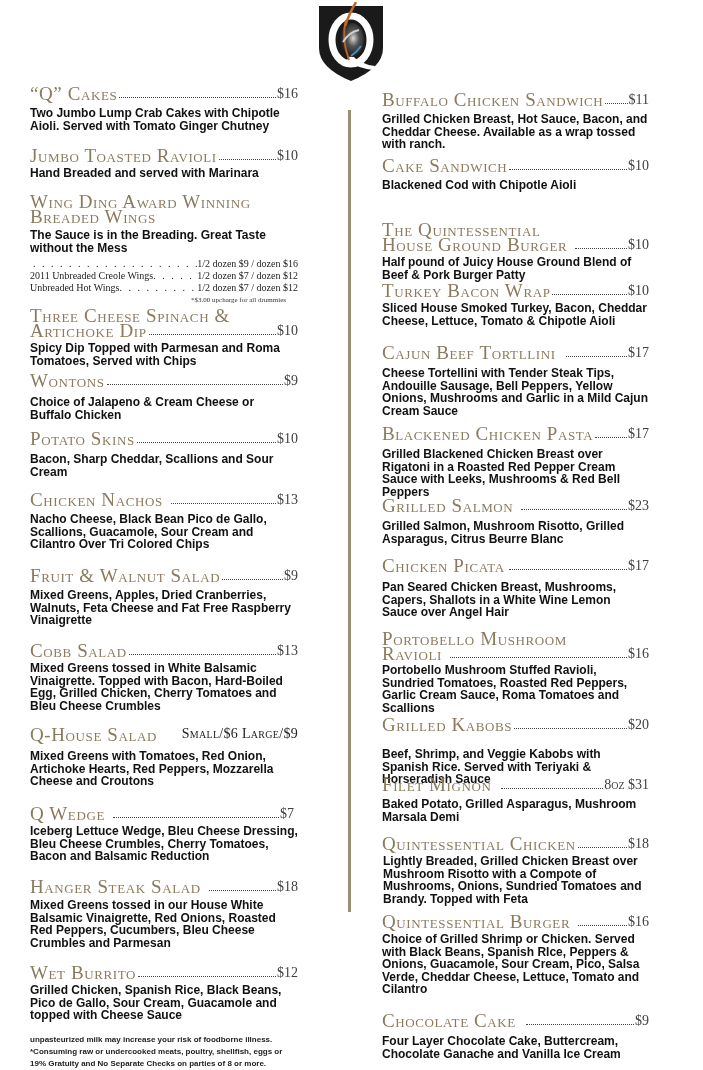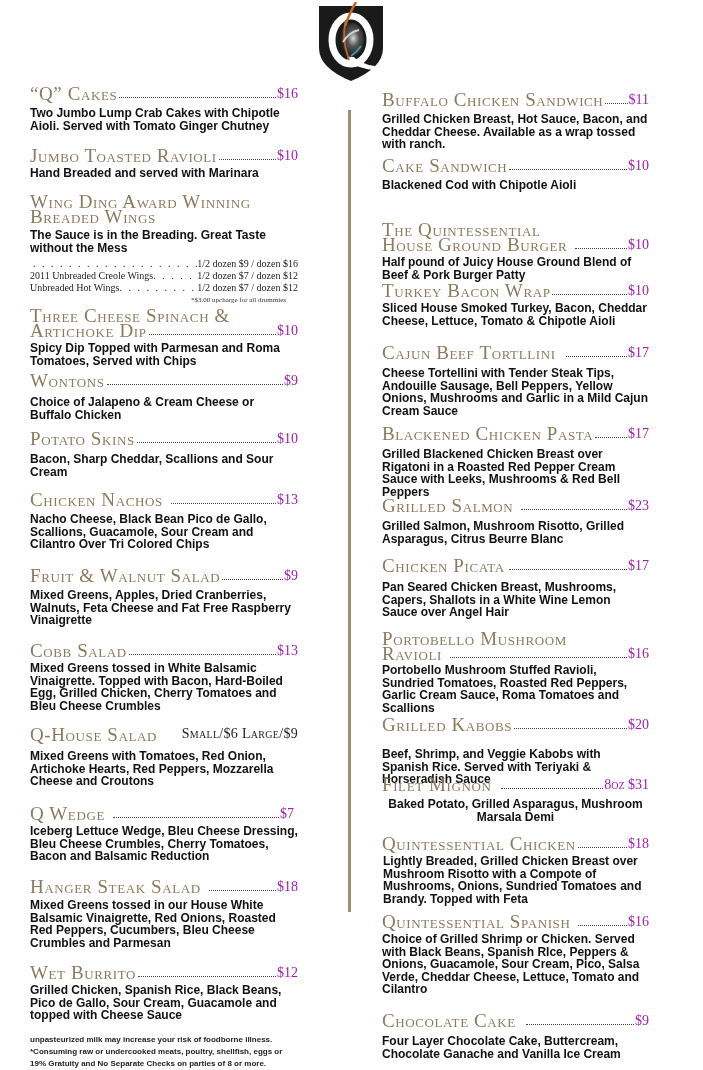--- a/index.html
+++ b/index.html
@@ -24,21 +24,21 @@
     line-height: 15px;
     letter-spacing: 0.6px;
     white-space: nowrap;
   }
   .title-block { color: #8b7a5e; font-family: "Liberation Serif", serif; font-variant: small-caps; font-size: 19px; line-height: 15px; letter-spacing: 0.6px; }
   .leader { flex: 1; border-bottom: 1px dotted #444; margin: 0 1px 3px 2px; height: 1px; }
   .price {
     font-family: "Liberation Serif", serif;
     font-size: 14px;
     line-height: 14px;
-    color: #a21caf;
+    color: #404040;
     white-space: nowrap;
   }
   .desc {
     font-family: "Liberation Sans", sans-serif;
     font-weight: bold;
     font-size: 12px;
     line-height: 12.5px;
     margin-top: 6px;
     color: #111;
   }
@@ -310,35 +310,35 @@
     </div>
     <div class="desc" style="margin-top:16px;">Beef, Shrimp, and Veggie Kabobs with Spanish Rice. Served with Teriyaki &amp; Horseradish Sauce</div>
   </div>
 
   <div class="item" style="top:777px;">
     <div class="title-row">
       <span class="title">Filet Mignon</span>
       <span class="leader" style="margin-left:10px;"></span>
       <span class="price" style="font-variant:small-caps;">8oz  $31</span>
     </div>
-    <div class="desc" style="text-align:center;">Baked Potato, Grilled Asparagus, Mushroom Marsala Demi</div>
+    <div class="desc" style="">Baked Potato, Grilled Asparagus, Mushroom Marsala Demi</div>
   </div>
 
   <div class="item" style="top:836px;">
     <div class="title-row">
       <span class="title">Quintessential Chicken</span>
       <span class="leader"></span>
       <span class="price">$18</span>
     </div>
     <div class="desc" style="margin-top:4px; padding-left:1px;">Lightly Breaded, Grilled Chicken Breast over Mushroom Risotto with a Compote of Mushrooms, Onions, Sundried Tomatoes and Brandy. Topped with Feta</div>
   </div>
 
   <div class="item" style="top:914px;">
     <div class="title-row">
-      <span class="title">Quintessential Spanish</span>
+      <span class="title">Quintessential Burger</span>
       <span class="leader" style="margin-left:8px;"></span>
       <span class="price">$16</span>
     </div>
     <div class="desc" style="margin-top:4px;">Choice of Grilled Shrimp or Chicken. Served with Black Beans, Spanish RIce, Peppers &amp; Onions, Guacamole, Sour Cream, Pico, Salsa Verde, Cheddar Cheese, Lettuce, Tomato and Cilantro</div>
   </div>
 
   <div class="item" style="top:1013px;">
     <div class="title-row">
       <span class="title">Chocolate Cake</span>
       <span class="leader" style="margin-left:10px;"></span>

